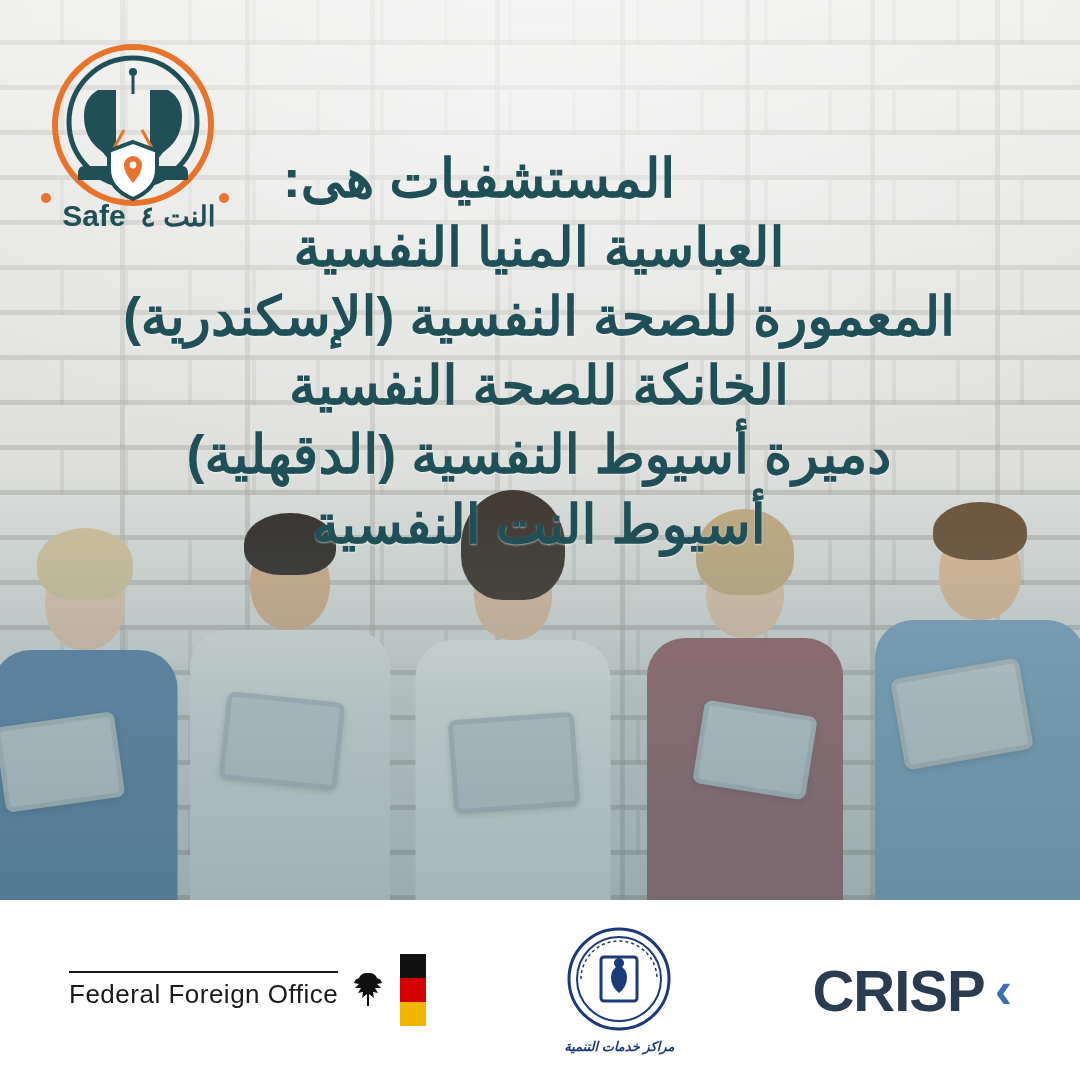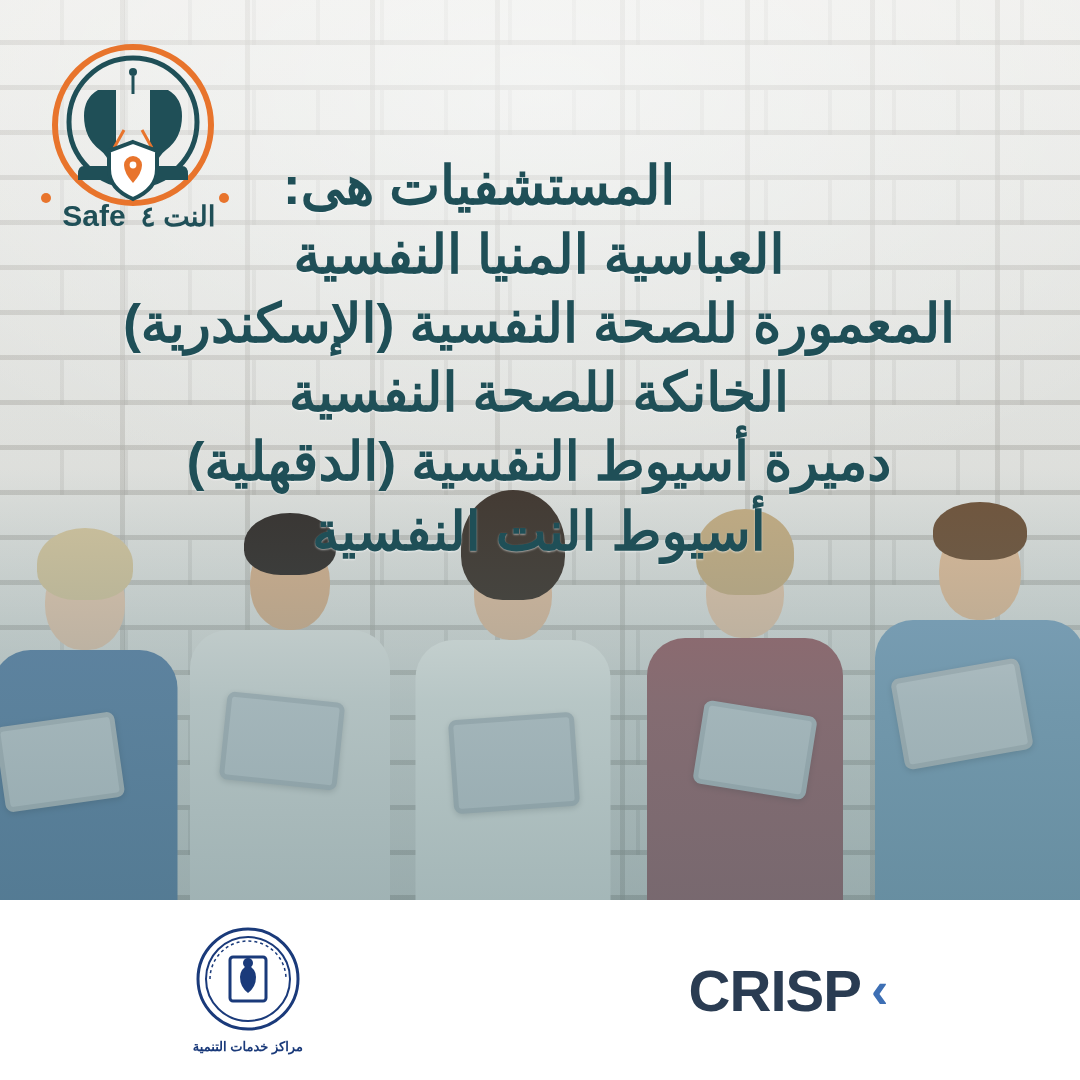--- a/index.html
+++ b/index.html
@@ -135,21 +135,21 @@
     top: 30px;
     width: 210px;
     height: 210px;
   }
   .logo svg { display: block; }
 
   
   .headline {
     position: absolute;
     right: 36px;
-    top: 151px;
+    top: 144px;
     width: 1010px;
     text-align: center;
     color: #1f4f57;
     font-weight: bold;
     font-size: 54px;
     line-height: 1.28;
     direction: rtl;
     text-shadow: 0 1px 2px rgba(255,255,255,.55);
   }
   .headline .line { white-space: nowrap; }
@@ -185,20 +185,21 @@
   }
   .crisp .chev {
     color: #3d6fb4;
     font-size: 52px;
     font-weight: bold;
   }
 
   .eg-logo {
     text-align: center;
     color: #1a3a7a;
+    font-style: italic;
   }
   .eg-seal {
     width: 104px;
     height: 104px;
     margin: 0 auto;
   }
   .eg-caption {
     font-size: 13px;
     color: #1a3a7a;
     margin-top: 4px;
@@ -331,15 +332,24 @@
           <circle cx="52" cy="52" r="42" fill="none" stroke="#1a3a7a" stroke-width="2"></circle>
           <rect x="34" y="30" width="36" height="44" rx="3" fill="none" stroke="#1a3a7a" stroke-width="3"></rect>
           <path d="M52 38 q8 4 8 12 q0 10 -8 16 q-8 -6 -8 -16 q0 -8 8 -12 z" fill="#1a3a7a"></path>
           <circle cx="52" cy="36" r="5" fill="#1a3a7a"></circle>
           <path d="M14 52 a38 38 0 0 1 76 0" fill="none" stroke="#1a3a7a" stroke-width="1.5" stroke-dasharray="3 3"></path>
         </svg>
         <div class="eg-caption">مراكز خدمات التنمية</div>
       </div>
     </div>
 
+    <div class="footer-logo">
+      <div class="ffo">
+        <div class="ffo-flag"></div>
+        <svg class="ffo-eagle" viewBox="0 0 34 40" aria-hidden="true">
+          <path d="M17 3 q6 0 8 5 q4 1 5 5 l-5 1 l4 4 l-6 0 l3 5 l-5 -1 l1 6 l-5 -4 l0 12 l-2 0 l0 -12 l-5 4 l1 -6 l-5 1 l3 -5 l-6 0 l4 -4 l-5 -1 q1 -4 5 -5 q2 -5 8 -5 z" fill="#111111"></path>
+        </svg>
+        <div class="ffo-text">Federal Foreign Office</div>
+      </div>
+    </div>
 
   </div>
 </div>
 
 </body></html>

